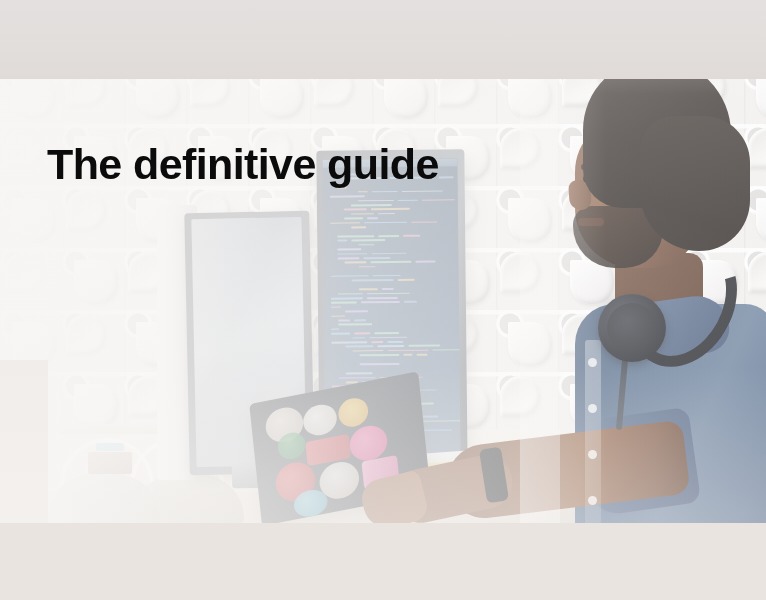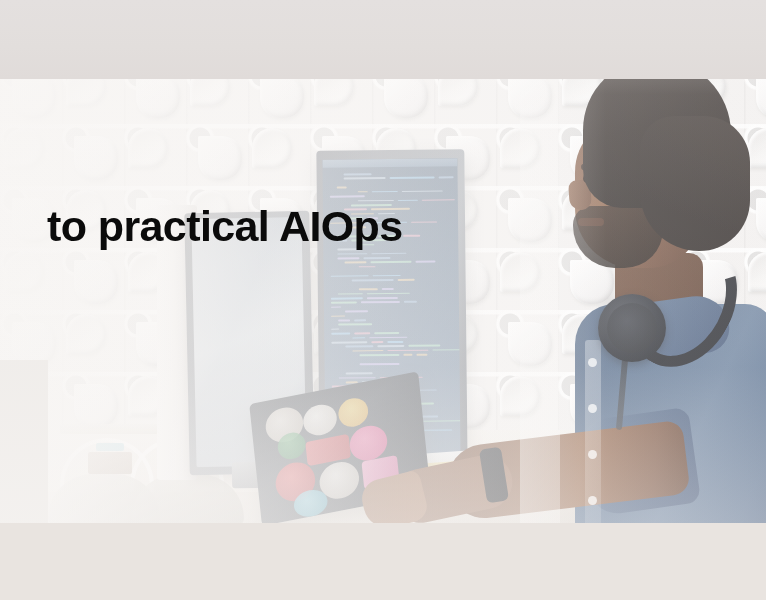--- a/index.html
+++ b/index.html
@@ -665,15 +665,15 @@
 
     <div class="mask-left"></div>
     <div class="wash-left"></div>
     <div class="wash-right"></div>
     <div class="wash-all"></div>
   </div>
 
   <div class="top-band"></div>
   <div class="bottom-band"></div>
 
-  <h1 class="headline"><br><span>to practical AIOps</span></h1>
+  <h1 class="headline"><span>The definitive guide</span><br></h1>
 
 </div>
 
 </body></html>

